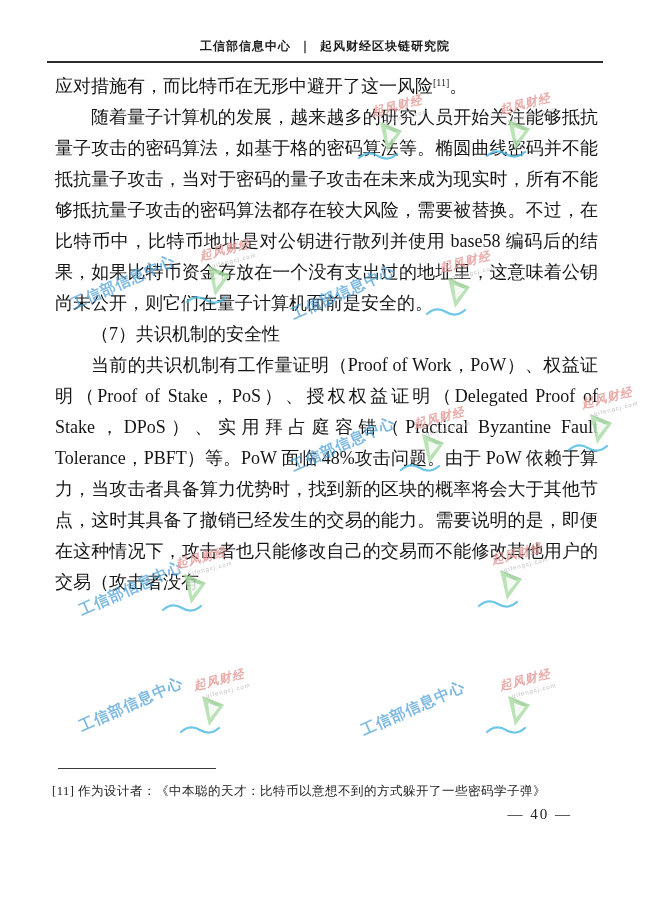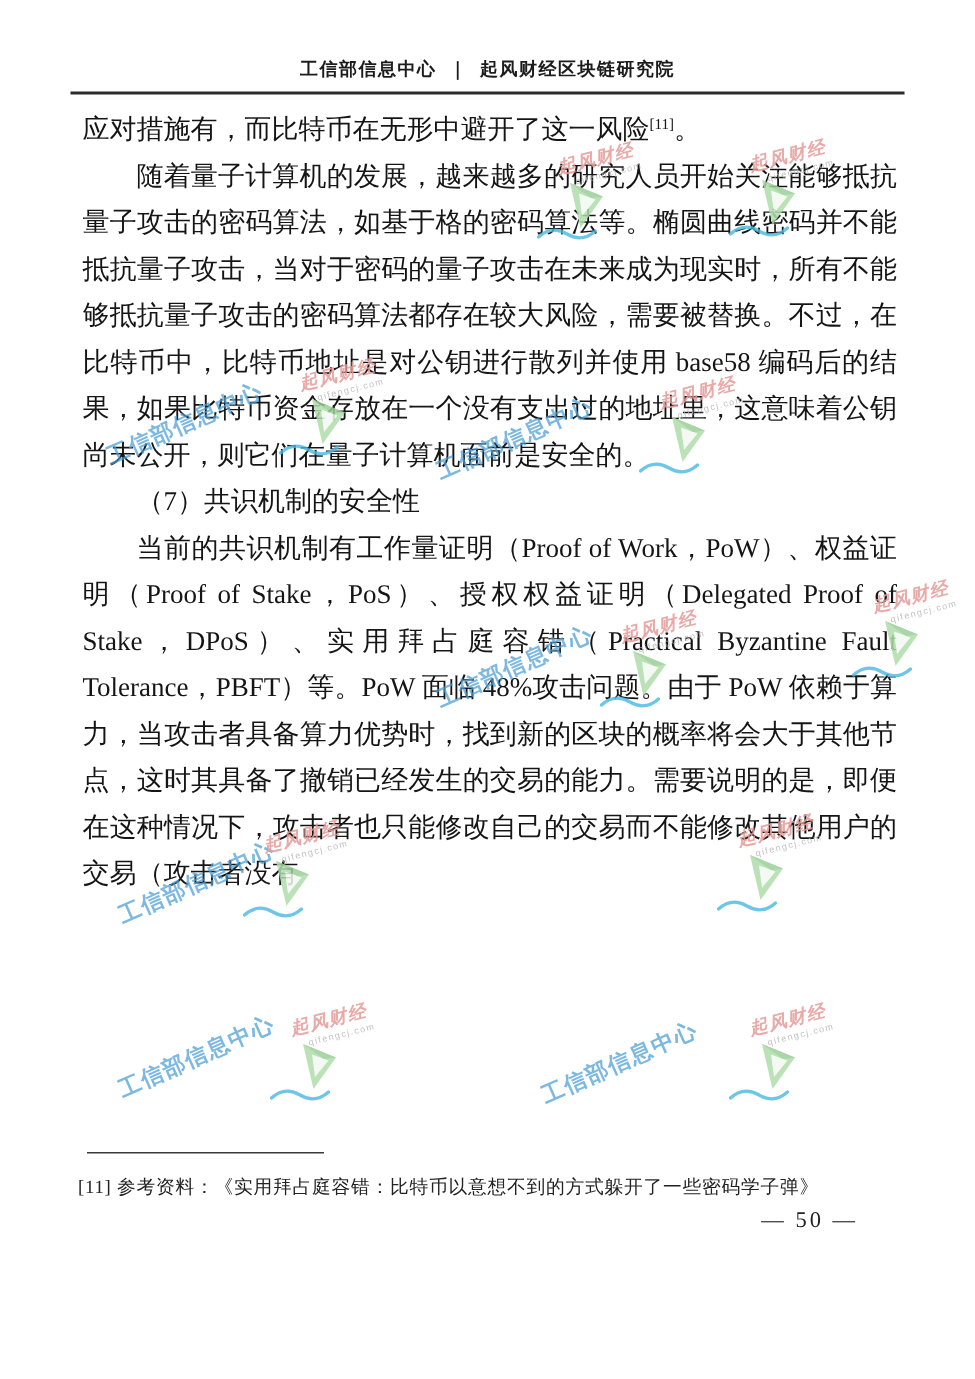--- a/index.html
+++ b/index.html
@@ -87,23 +87,23 @@
   <div class="header-divider"></div>
 
   <div class="content">
     <p><span>应对措施有，而比特币在无形中避开了这一风险</span><sup class="fn-ref">[11]</sup><span>。</span></p>
     <p class="indent">随着量子计算机的发展，越来越多的研究人员开始关注能够抵抗量子攻击的密码算法，如基于格的密码算法等。椭圆曲线密码并不能抵抗量子攻击，当对于密码的量子攻击在未来成为现实时，所有不能够抵抗量子攻击的密码算法都存在较大风险，需要被替换。不过，在比特币中，比特币地址是对公钥进行散列并使用 base58 编码后的结果，如果比特币资金存放在一个没有支出过的地址里，这意味着公钥尚未公开，则它们在量子计算机面前是安全的。</p>
     <p class="indent">（7）共识机制的安全性</p>
     <p class="indent">当前的共识机制有工作量证明（Proof of Work，PoW）、权益证明（Proof of Stake，PoS）、授权权益证明（Delegated Proof of Stake，DPoS）、实用拜占庭容错（Practical Byzantine Fault Tolerance，PBFT）等。PoW 面临 48%攻击问题。由于 PoW 依赖于算力，当攻击者具备算力优势时，找到新的区块的概率将会大于其他节点，这时其具备了撤销已经发生的交易的能力。需要说明的是，即便在这种情况下，攻击者也只能修改自己的交易而不能修改其他用户的交易（攻击者没有</p>
   </div>
 
   <div class="footnote-rule"></div>
-  <div class="footnote"><span>[11]</span>&nbsp;<span>参考资料：《实用拜占庭容错：比特币以意想不到的方式躲开了一些密码学子弹》</span></div>
-
-  <div class="page-number">— 50 —</div>
+  <div class="footnote"><span>[11]</span>&nbsp;<span>作为设计者：《中本聪的天才：比特币以意想不到的方式躲开了一些密码学子弹》</span></div>
+
+  <div class="page-number">— 40 —</div>
 
   <div class="wm-layer" id="wm-layer">
       <div class="wm-blue" style="left: 72px; top: 296px;">工信部信息中心</div>
       <div class="wm-blue" style="left: 292px; top: 306px;">工信部信息中心</div>
       <div class="wm-blue" style="left: 292px; top: 458px;">工信部信息中心</div>
       <div class="wm-blue" style="left: 80px; top: 602px;">工信部信息中心</div>
       <div class="wm-blue" style="left: 80px; top: 718px;">工信部信息中心</div>
       <div class="wm-blue" style="left: 362px; top: 722px;">工信部信息中心</div>
       <div class="wm-logo" style="left: 478px; top: 102px;">
     <span class="wm-brand">起风财经</span>

